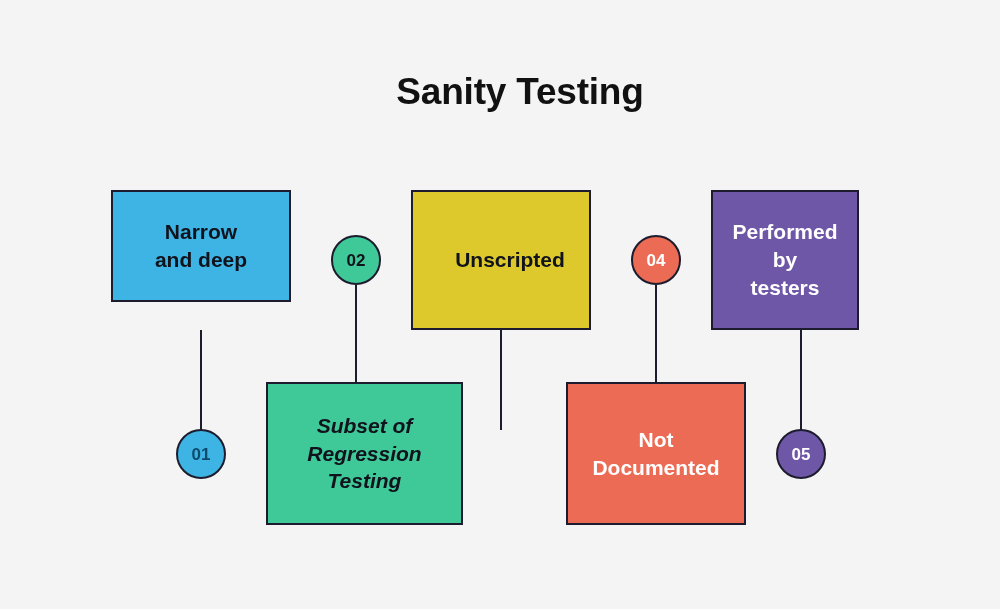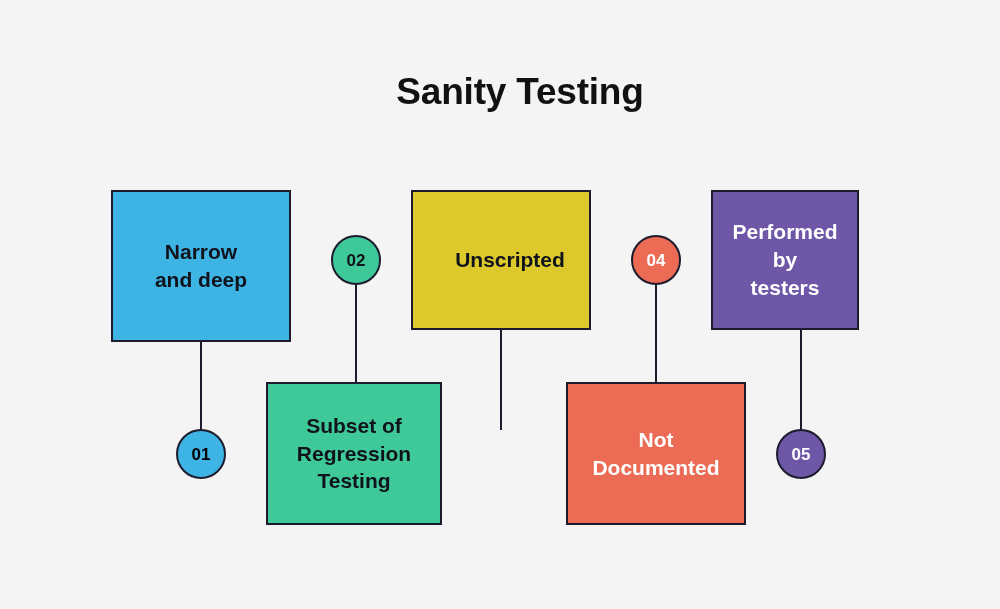--- a/index.html
+++ b/index.html
@@ -67,27 +67,27 @@
     border-radius: 50%;
     display: flex;
     align-items: center;
     justify-content: center;
     font-size: 17px;
     font-weight: bold;
     line-height: 1;
   }
 
   
-  .box-1   { left: 111px; top: 190px; width: 180px; height: 152px; }
+  .box-1   { left: 111px; top: 190px; width: 180px; height: 112px; }
   .badge-1 { left: 176px; top: 429px; width: 50px;  height: 50px;  }
   .line-1  { left: 200px; top: 330px; height: 100px; }
 
   
   .badge-2 { left: 331px; top: 235px; width: 50px;  height: 50px;  }
-  .box-2   { left: 266px; top: 382px; width: 176px; height: 143px; }
+  .box-2   { left: 266px; top: 382px; width: 197px; height: 143px; font-style: italic; }
   .line-2  { left: 355px; top: 285px; height: 98px; }
 
   
   .box-3   { left: 411px; top: 190px; width: 180px; height: 140px; }
   .badge-3 { left: 476px; top: 429px; width: 50px;  height: 50px;  }
   .line-3  { left: 500px; top: 330px; height: 100px; }
 
   
   .badge-4 { left: 631px; top: 235px; width: 50px;  height: 50px;  }
   .box-4   { left: 566px; top: 382px; width: 180px; height: 143px; }
@@ -103,21 +103,21 @@
 
 <div id="infographic" style="background: rgb(244, 244, 244);">
 
   <div id="page-title" style="color: rgb(17, 17, 17); margin-left: 20px;">Sanity Testing</div>
 
   <div class="connector line-1" style="border-left-color: rgb(28, 28, 46);"></div>
   <div class="node-box box-1" style="background-color: rgb(62, 180, 228); color: rgb(16, 18, 28); border-color: rgb(28, 28, 46);">
     <span class="box-text">Narrow
 and deep</span>
   </div>
-  <div class="node-badge badge-1" style="background-color: rgb(62, 180, 228); color: #000000; border-color: rgb(28, 28, 46);">
+  <div class="node-badge badge-1" style="background-color: rgb(62, 180, 228); color: #0c4a6e; border-color: rgb(28, 28, 46);">
     <span>01</span>
   </div>
 
   <div class="connector line-2" style="border-left-color: rgb(28, 28, 46);"></div>
   <div class="node-badge badge-2" style="background-color: rgb(63, 201, 152); color: rgb(16, 18, 28); border-color: rgb(28, 28, 46);">
     <span>02</span>
   </div>
   <div class="node-box box-2" style="background-color: rgb(63, 201, 152); color: rgb(16, 18, 28); border-color: rgb(28, 28, 46);">
     <span class="box-text">Subset of
 Regression

